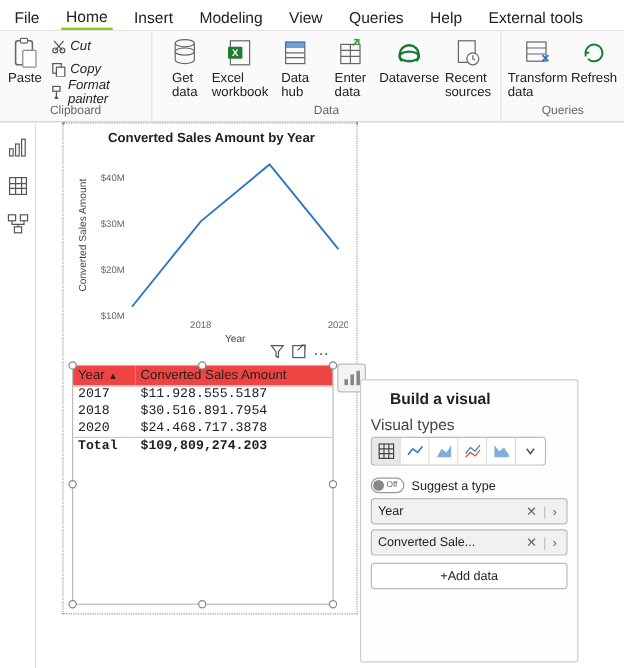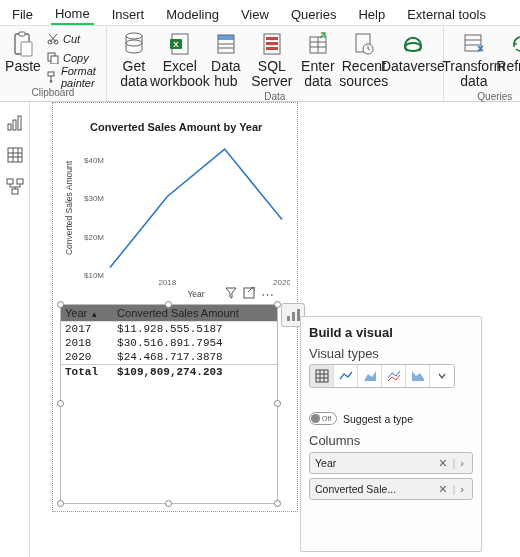--- a/index.html
+++ b/index.html
@@ -1,68 +1,68 @@
 <!DOCTYPE html>
 <html><head>
 <meta charset="utf-8">
 <style>
   * { box-sizing: border-box; margin: 0; padding: 0; font-family: "Segoe UI", Arial, sans-serif; }
   body { width: 520px; height: 557px; background: #fff; font-size: 12px; color: #222; overflow: hidden; }
 
   
   .tabs { display: flex; gap: 14px; padding: 4px 8px 0 8px; height: 26px; align-items: center; border-bottom: 1px solid #e1e1e1; }
   .tab { padding: 2px 4px; cursor: default; font-size: 13px; }
-  .tab.active { border-bottom: 2px solid #22c55e; font-weight: 400; }
+  .tab.active { border-bottom: 2px solid #84cc16; font-weight: 400; }
 
   
   .ribbon { display: flex; height: 76px; border-bottom: 1px solid #d0d0d0; background: #fafafa; }
   .group { display: flex; flex-direction: column; align-items: center; padding: 2px 6px; border-right: 1px solid #e0e0e0; }
   .group-body { display: flex; flex: 1; align-items: flex-start; gap: 4px; }
   .group-label { font-size: 10px; color: #666; padding: 1px 6px; }
   .big-btn { display: flex; flex-direction: column; align-items: center; width: 42px; padding-top: 2px; cursor: default; }
   .big-btn .icon-slot { width: 28px; height: 28px; display: flex; align-items: center; justify-content: center; }
-  .big-btn .lbl { font-size: 14px; text-align: center; line-height: 1.1; margin-top: 1px; white-space: pre-line; }
+  .big-btn .lbl { font-size: 11px; line-height: 1.1; margin-top: 1px; white-space: pre-line; }
   .small-btns { display: flex; flex-direction: column; gap: 1px; padding-top: 2px; }
   .small-btn { display: flex; align-items: center; gap: 3px; font-size: 11px; height: 18px; padding: 0 2px; cursor: default; font-style: italic; }
   .small-btn .si { width: 14px; height: 14px; display:flex; align-items:center; justify-content:center; }
 
   
   .left-rail { position: absolute; top: 102px; left: 0; width: 30px; height: 455px; border-right: 1px solid #e0e0e0; display: flex; flex-direction: column; align-items: center; gap: 14px; padding-top: 12px; }
   .rail-icon { width: 18px; height: 18px; color: #555; }
 
   
   .canvas { position: absolute; top: 102px; left: 30px; width: 490px; height: 455px; }
   .dotted-sel { position: absolute; border: 1px dotted #999; }
   .visual { position: absolute; background: #fff; }
 
   
-  .chart-visual { left: 30px; top: 17px; width: 230px; height: 185px; }
+  .chart-visual { left: 30px; top: 5px; width: 230px; height: 185px; }
   .chart-title { font-size: 11px; font-weight: 600; text-align: left; padding: 2px 0 0 30px; }
   svg.chart { display:block; }
 
   
   .table-visual { left: 30px; top: 202px; width: 218px; height: 200px; border: 1px solid #bbb; }
   .sel-handles .h { position:absolute; width:7px; height:7px; background:#fff; border:1px solid #888; border-radius:50%; }
   .table-visual .floating-btn { position:absolute; right:-28px; top:-2px; width:24px; height:24px; border:1px solid #bbb; border-radius:3px; background:#f3f3f3; display:flex; align-items:center; justify-content:center; }
   .table-toolbar { position:absolute; top:-18px; right:2px; display:flex; gap:6px; font-size:13px; color:#555; }
   .tbl { font-size: 11px; width: 100%; border-collapse: collapse; }
-  .tbl th { text-align: left; font-weight: 400; padding: 2px 4px; border-bottom: 1px solid #ddd; background:#737373; }
+  .tbl th { text-align: left; font-weight: 400; padding: 2px 4px; border-bottom: 1px solid #ddd; background:#ef4444; }
   .tbl td { padding: 1px 4px; font-family: Liberation Mono, monospace; }
   .tbl td.num { text-align: left; }
   .tbl tr.total td { font-weight: 700; border-top: 1px solid #ccc; }
 
   
   .pane { position: absolute; left: 270px; top: 214px; width: 182px; height: 236px; border: 1px solid #ccc; background: #fdfdfd; padding: 8px 8px; border-radius:2px; }
-  .pane h3 { font-size: 13px; font-weight: 600; margin-bottom: 6px; }
+  .pane h3 { font-size: 13px; font-weight: 600; margin-bottom: 6px; margin-left: 16px; }
   .pane .sub { font-size: 13px; color: #444; margin: 4px 0 3px; }
   .vt-row { display:flex; gap:0; border:1px solid #bbb; border-radius:3px; overflow:hidden; width:fit-content;}
   .vt { width:24px; height:22px; display:flex; align-items:center; justify-content:center; border-right:1px solid #ddd; background:#fff; }
   .vt:last-child { border-right:none; }
   .vt.sel { background:#e8e8e8; }
-  .toggle-row { display:flex; align-items:center; gap:6px; font-size:10.5px; margin-top:24px; }
+  .toggle-row { display:flex; align-items:center; gap:6px; font-size:10.5px; margin-top:10px; }
   .toggle { position:relative; width:28px; height:13px; border:1px solid #999; border-radius:7px; background:#fff; display:flex; align-items:center; }
   .toggle .knob{ width:9px; height:9px; border-radius:50%; background:#888; margin-left:1px;}
   .toggle .tl{ font-size:7px; color:#666; margin-left:2px;}
   .field-pill { display:flex; align-items:center; justify-content:space-between; border:1px solid #bbb; background:#f1f1f1; border-radius:3px; height:22px; padding:0 5px; margin-top:4px; font-size:10.5px; }
   .field-pill .acts { color:#666; letter-spacing:1px; font-size:11px; }
   .field-pill .acts span { padding:0 2px; }
   .add-data { display:flex; align-items:center; justify-content:center; border:1px solid #bbb; background:#fff; border-radius:3px; height:22px; margin-top:6px; font-size:10.5px; }
 </style>
 </head>
 <body>
@@ -158,61 +158,49 @@
               <line x1="3" y1="12" x2="19" y2="12" stroke="#666"></line>
               <line x1="3" y1="16" x2="19" y2="16" stroke="#666"></line>
             </svg>
           </div>
         <div class="lbl">Data
 hub</div>
       </div>
       <div class="big-btn">
         <div class="icon-slot">
             <svg width="22" height="24" viewBox="0 0 22 24">
-              <rect x="3" y="2" width="16" height="20" fill="none" stroke="#666"></rect>
-              <rect x="5" y="5" width="12" height="3" fill="#c44"></rect>
-              <rect x="5" y="10" width="12" height="3" fill="#c44"></rect>
-              <rect x="5" y="15" width="12" height="3" fill="#c44"></rect>
-            </svg>
-          </div>
-        <div class="lbl">SQL
-Server</div>
-      </div>
-      <div class="big-btn">
-        <div class="icon-slot">
-            <svg width="22" height="24" viewBox="0 0 22 24">
               <rect x="3" y="5" width="16" height="16" fill="none" stroke="#666"></rect>
               <line x1="3" y1="10" x2="19" y2="10" stroke="#666"></line>
               <line x1="3" y1="15" x2="19" y2="15" stroke="#666"></line>
               <line x1="11" y1="5" x2="11" y2="21" stroke="#666"></line>
               <path d="M14 1 l4 0 l0 4 M18 1 l-5 5" stroke="#3a3" stroke-width="1.3" fill="none"></path>
             </svg>
           </div>
         <div class="lbl">Enter
 data</div>
       </div>
+      <div class="big-btn" style="width:48px">
+        <div class="icon-slot">
+            <svg width="24" height="22" viewBox="0 0 24 22">
+              <path d="M6 18 a8 8 0 1 1 12 0" fill="none" stroke="#1a7a3a" stroke-width="2"></path>
+              <ellipse cx="12" cy="14" rx="8" ry="4" fill="none" stroke="#1a7a3a" stroke-width="2"></ellipse>
+            </svg>
+          </div>
+        <div class="lbl">Dataverse</div>
+      </div>
       <div class="big-btn">
         <div class="icon-slot">
             <svg width="22" height="24" viewBox="0 0 22 24">
               <rect x="3" y="2" width="14" height="18" fill="none" stroke="#666"></rect>
               <circle cx="15" cy="17" r="5" fill="#fff" stroke="#666"></circle>
               <path d="M15 14 v3 l2 1" stroke="#666" fill="none"></path>
             </svg>
           </div>
         <div class="lbl">Recent
 sources</div>
-      </div>
-      <div class="big-btn" style="width:48px">
-        <div class="icon-slot">
-            <svg width="24" height="22" viewBox="0 0 24 22">
-              <path d="M6 18 a8 8 0 1 1 12 0" fill="none" stroke="#1a7a3a" stroke-width="2"></path>
-              <ellipse cx="12" cy="14" rx="8" ry="4" fill="none" stroke="#1a7a3a" stroke-width="2"></ellipse>
-            </svg>
-          </div>
-        <div class="lbl">Dataverse</div>
       </div>
     </div>
     <div class="group-label">Data</div>
   </div>
 
   <div class="group" style="border-right:none">
     <div class="group-body">
       <div class="big-btn" style="width:48px">
         <div class="icon-slot">
             <svg width="24" height="24" viewBox="0 0 24 24">
@@ -374,23 +362,23 @@
           </svg>
         </div>
     </div>
     <div class="toggle-row">
       <div class="toggle">
           <div class="knob"></div>
           <span class="tl">Off</span>
         </div>
       <span>Suggest a type</span>
     </div>
-    <div class="sub" style="margin-top:8px">Columns</div>
     <div class="field-pill">
       <span>Year</span>
       <span class="acts"><span>✕</span><span style="color:#bbb">|</span><span>›</span></span>
     </div>
     <div class="field-pill">
       <span>Converted Sale...</span>
       <span class="acts"><span>✕</span><span style="color:#bbb">|</span><span>›</span></span>
     </div>
+    <div class="add-data">+Add data</div>
   </div>
 </div>
 
 </body></html>

